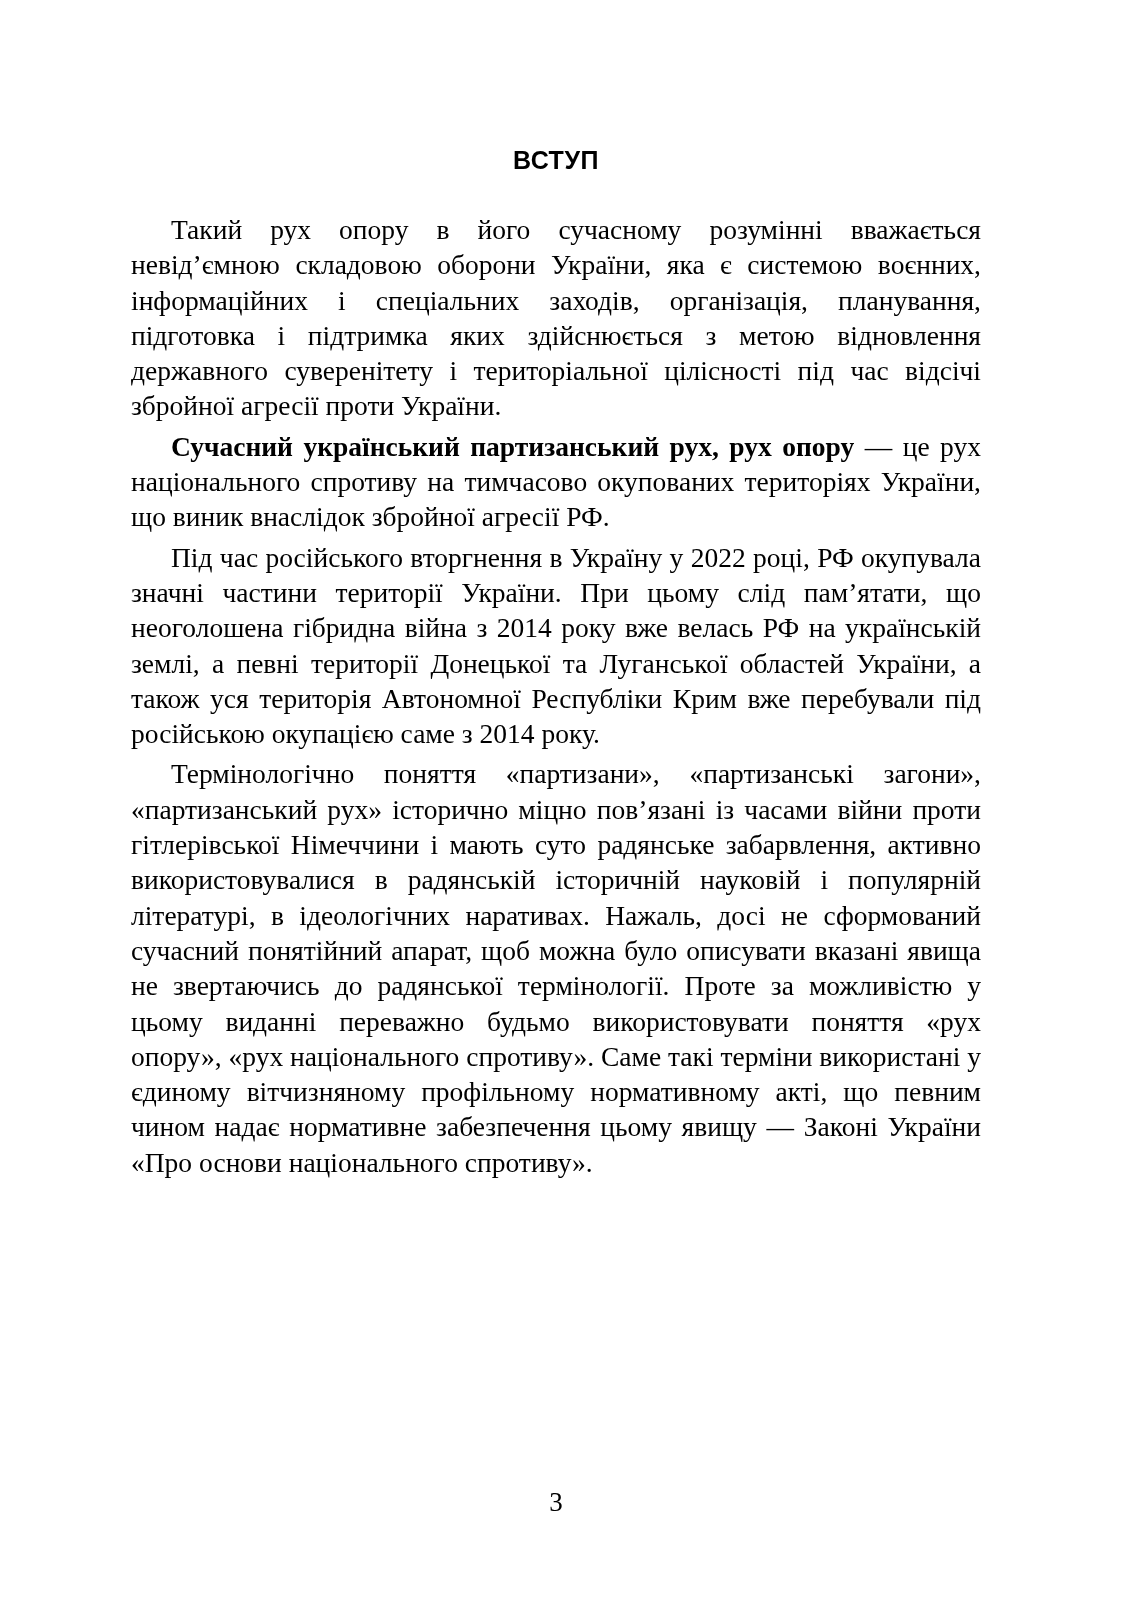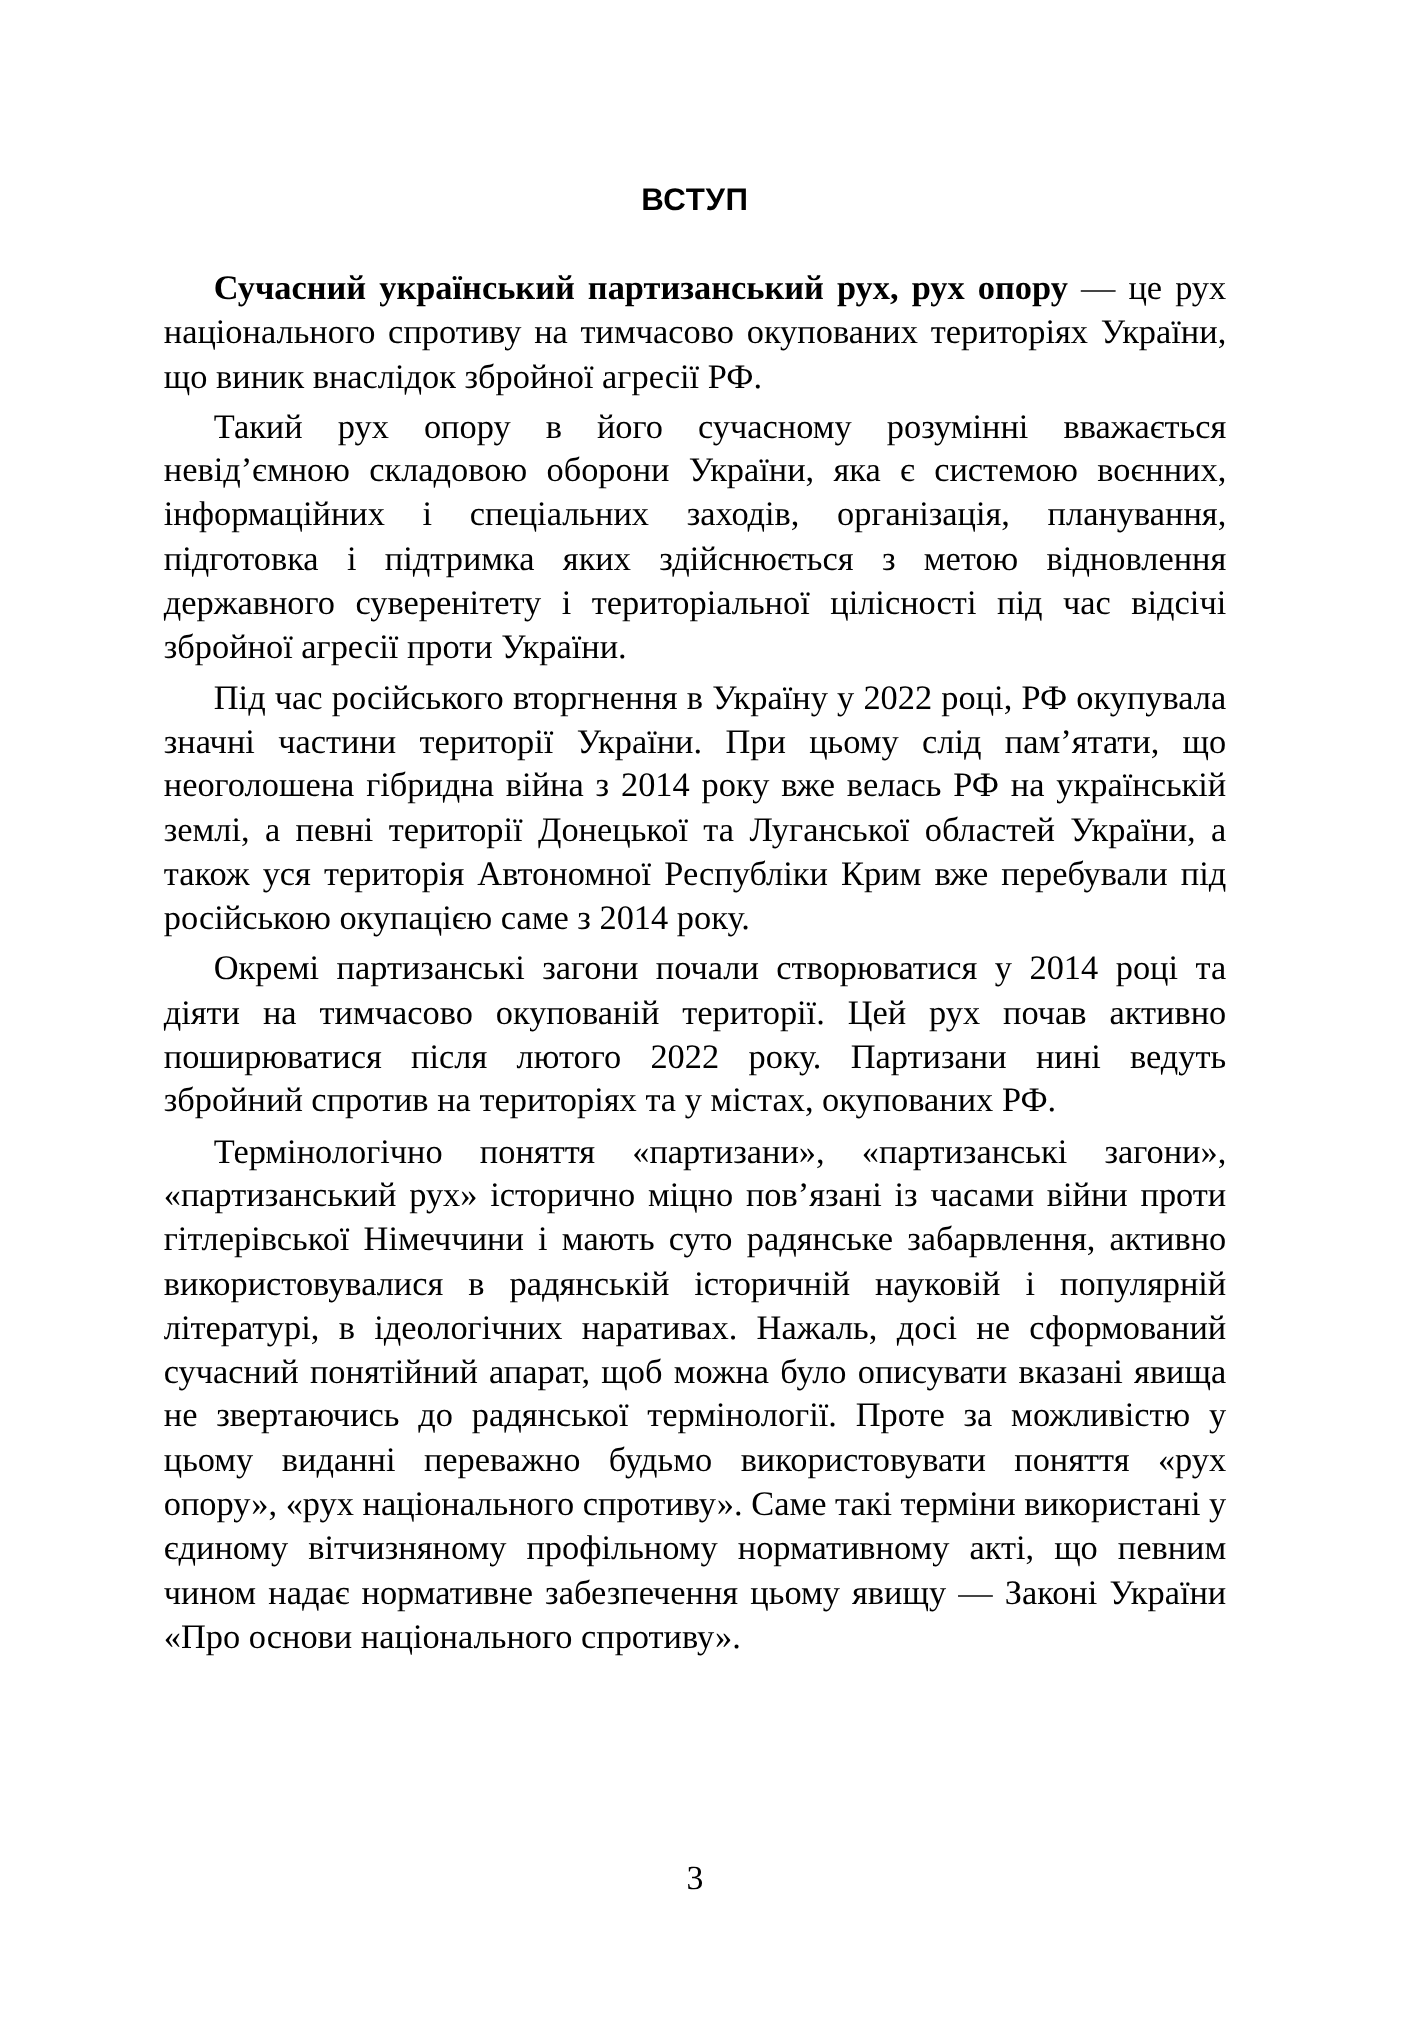--- a/index.html
+++ b/index.html
@@ -66,21 +66,20 @@
       font-size: 27px;
     }
   </style>
 </head>
 <body>
 
 <div class="page">
   <h1 class="heading">ВСТУП</h1>
 
   <div class="body-text">
+    <p>Такий рух опору в його сучасному розумінні вважається невід’ємною складовою оборони України, яка є системою воєнних, інформаційних і спеціальних заходів, організація, планування, підготовка і підтримка яких здійснюється з метою відновлення державного суверенітету і територіальної цілісності під час відсічі збройної агресії проти України.</p>
     <p><span class="lead-bold">Сучасний український партизанський рух, рух опору</span><span> — це рух національного спротиву на тимчасово окупованих територіях України, що виник внаслідок збройної агресії РФ.</span></p>
-    <p>Такий рух опору в його сучасному розумінні вважається невід’ємною складовою оборони України, яка є системою воєнних, інформаційних і спеціальних заходів, організація, планування, підготовка і підтримка яких здійснюється з метою відновлення державного суверенітету і територіальної цілісності під час відсічі збройної агресії проти України.</p>
     <p>Під час російського вторгнення в Україну у 2022 році, РФ окупувала значні частини території України. При цьому слід пам’ятати, що неоголошена гібридна війна з 2014 року вже велась РФ на українській землі, а певні території Донецької та Луганської областей України, а також уся територія Автономної Республіки Крим вже перебували під російською окупацією саме з 2014 року.</p>
-    <p>Окремі партизанські загони почали створюватися у 2014 році та діяти на тимчасово окупованій території. Цей рух почав активно поширюватися після лютого 2022 року. Партизани нині ведуть збройний спротив на територіях та у містах, окупованих РФ.</p>
     <p>Термінологічно поняття «партизани», «партизанські загони», «партизанський рух» історично міцно пов’язані із часами війни проти гітлерівської Німеччини і мають суто радянське забарвлення, активно використовувалися в радянській історичній науковій і популярній літературі, в ідеологічних наративах. Нажаль, досі не сформований сучасний понятійний апарат, щоб можна було описувати вказані явища не звертаючись до радянської термінології. Проте за можливістю у цьому виданні переважно будьмо використовувати поняття «рух опору», «рух національного спротиву». Саме такі терміни використані у єдиному вітчизняному профільному нормативному акті, що певним чином надає нормативне забезпечення цьому явищу — Законі України «Про основи національного спротиву».</p>
   </div>
 
   <div class="page-number">3</div>
 </div>
 
 </body></html>

